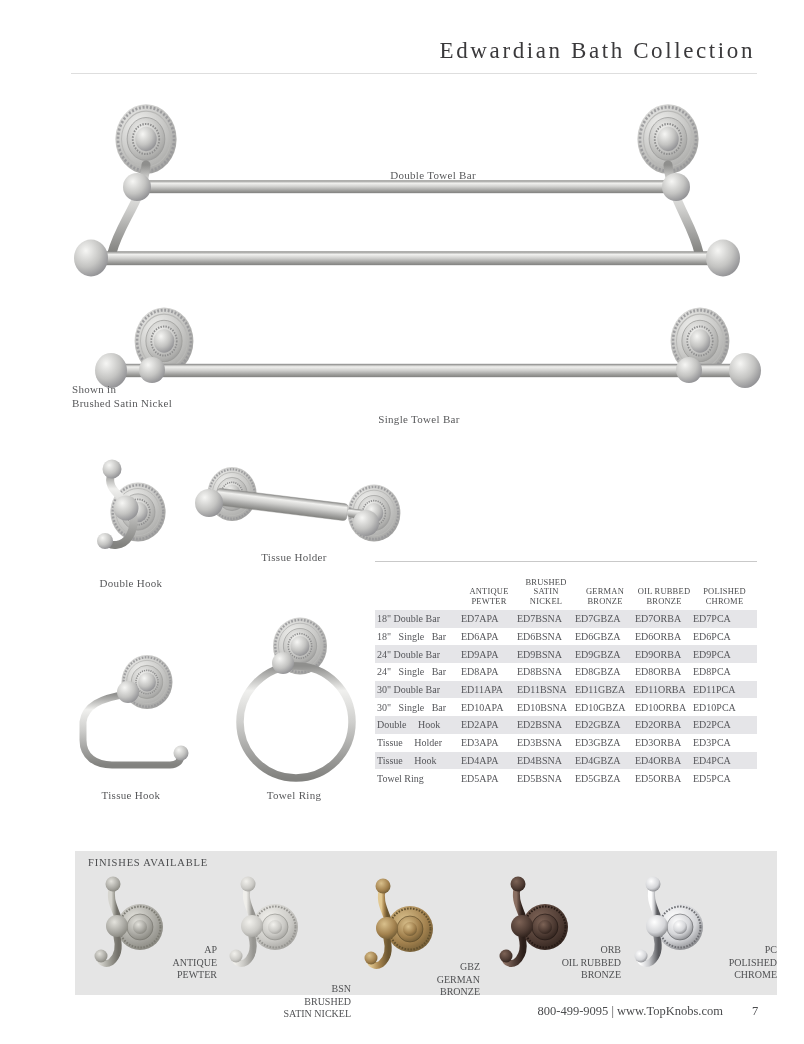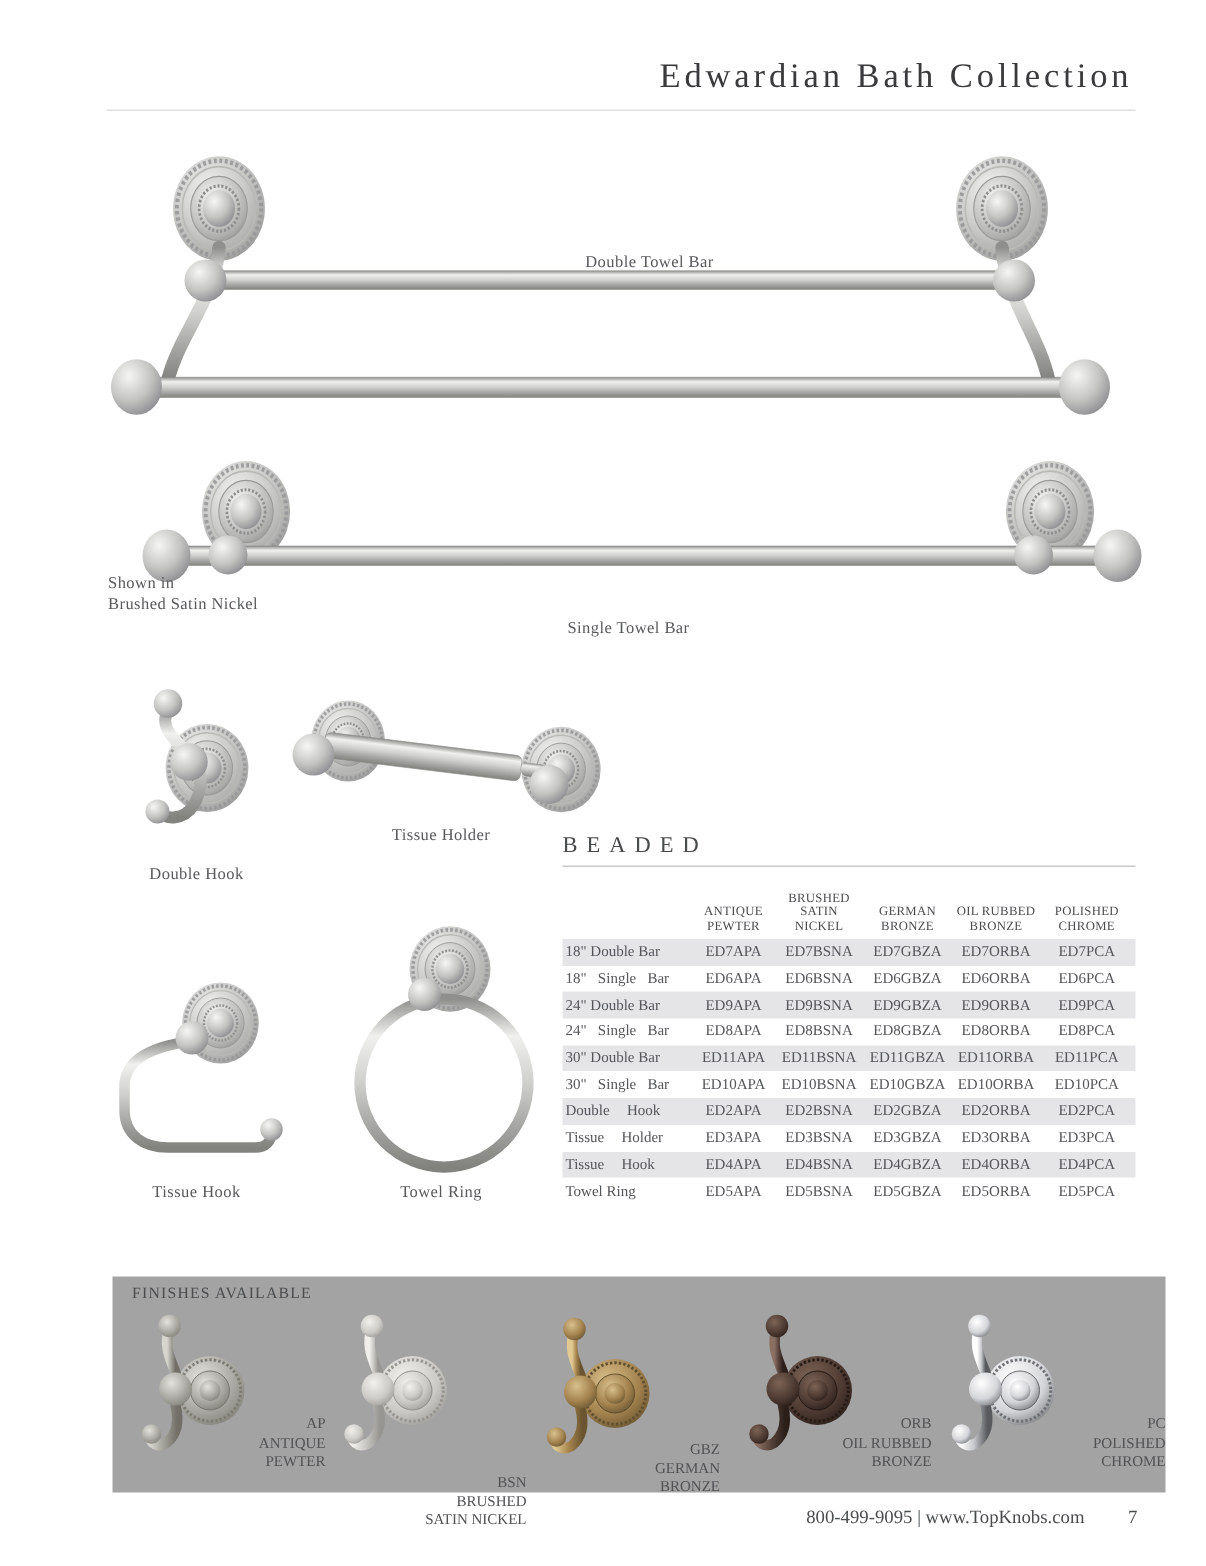--- a/index.html
+++ b/index.html
@@ -21,27 +21,27 @@
   .lbl-towel-ring{top:789px;left:234px;width:120px;}
   
   .beaded{top:556px;left:375px;width:382px;z-index:2;}
   .beaded-title{font-size:15px;letter-spacing:6px;color:#48494b;height:16px;}
   .beaded-rule{height:1px;background:#c9c9c9;margin-top:5px;}
   .thead{display:flex;align-items:flex-end;height:48px;}
   .th{font-size:8.5px;line-height:9.5px;letter-spacing:0.2px;color:#4b4c4e;text-align:center;
       white-space:pre-line;padding-bottom:4px;}
   .trow{display:flex;align-items:center;height:17.7px;font-size:10px;color:#55565a;}
   .trow.stripe{background:#e5e5e8;}
-  .td{text-align:center;}
+  .td{}
   .c-item{width:86px;text-align:left;padding-left:2px;box-sizing:border-box;}
   .c1{width:56px;}.c2{width:58px;}.c3{width:60px;}.c4{width:58px;}.c5{width:63px;}
   .sp1{word-spacing:5px;}
   .sp2{word-spacing:9px;}
   
-  .finishes{top:851px;left:75px;width:702px;height:144px;background:#a3a3a3;z-index:0;}
+  .finishes{top:851px;left:75px;width:702px;height:144px;background:#e5e5e5;z-index:0;}
   .finishes-title{position:absolute;top:6px;left:13px;font-size:10.5px;letter-spacing:0.8px;color:#4b4c4e;}
   .finish-label{position:absolute;top:93px;width:80px;font-size:10px;line-height:12.5px;
                 text-align:right;white-space:pre-line;color:#515254;}
   .fl-ap{left:62px;}.fl-bsn{left:196px;margin-top:39px;}.fl-gbz{left:325px;margin-top:17px;}.fl-orb{left:466px;}.fl-pc{left:622px;}
   
   .footer-contact{top:1004px;right:81px;font-size:12.5px;color:#4b4c4e;z-index:2;}
   .page-num{top:1004px;left:752px;font-size:12.5px;color:#4b4c4e;z-index:2;}
 </style>
 </head>
 <body>
@@ -247,21 +247,20 @@
   <div class="abs lbl ctr lbl-double-bar">Double Towel Bar</div>
   <div class="abs lbl ctr lbl-single-bar">Single Towel Bar</div>
   <div class="abs lbl pre lbl-shown-in">Shown in
 Brushed Satin Nickel</div>
   <div class="abs lbl ctr lbl-double-hook">Double Hook</div>
   <div class="abs lbl ctr lbl-tissue-holder">Tissue Holder</div>
   <div class="abs lbl ctr lbl-tissue-hook">Tissue Hook</div>
   <div class="abs lbl ctr lbl-towel-ring">Towel Ring</div>
 
   <div class="abs beaded">
-    <div class="beaded-title">BEADED</div>
     <div class="beaded-rule"></div>
     <div class="thead">
       <div class="th c-item"></div>
       <div class="th c1">ANTIQUE
 PEWTER</div>
       <div class="th c2">BRUSHED
 SATIN
 NICKEL</div>
       <div class="th c3">GERMAN
 BRONZE</div>

